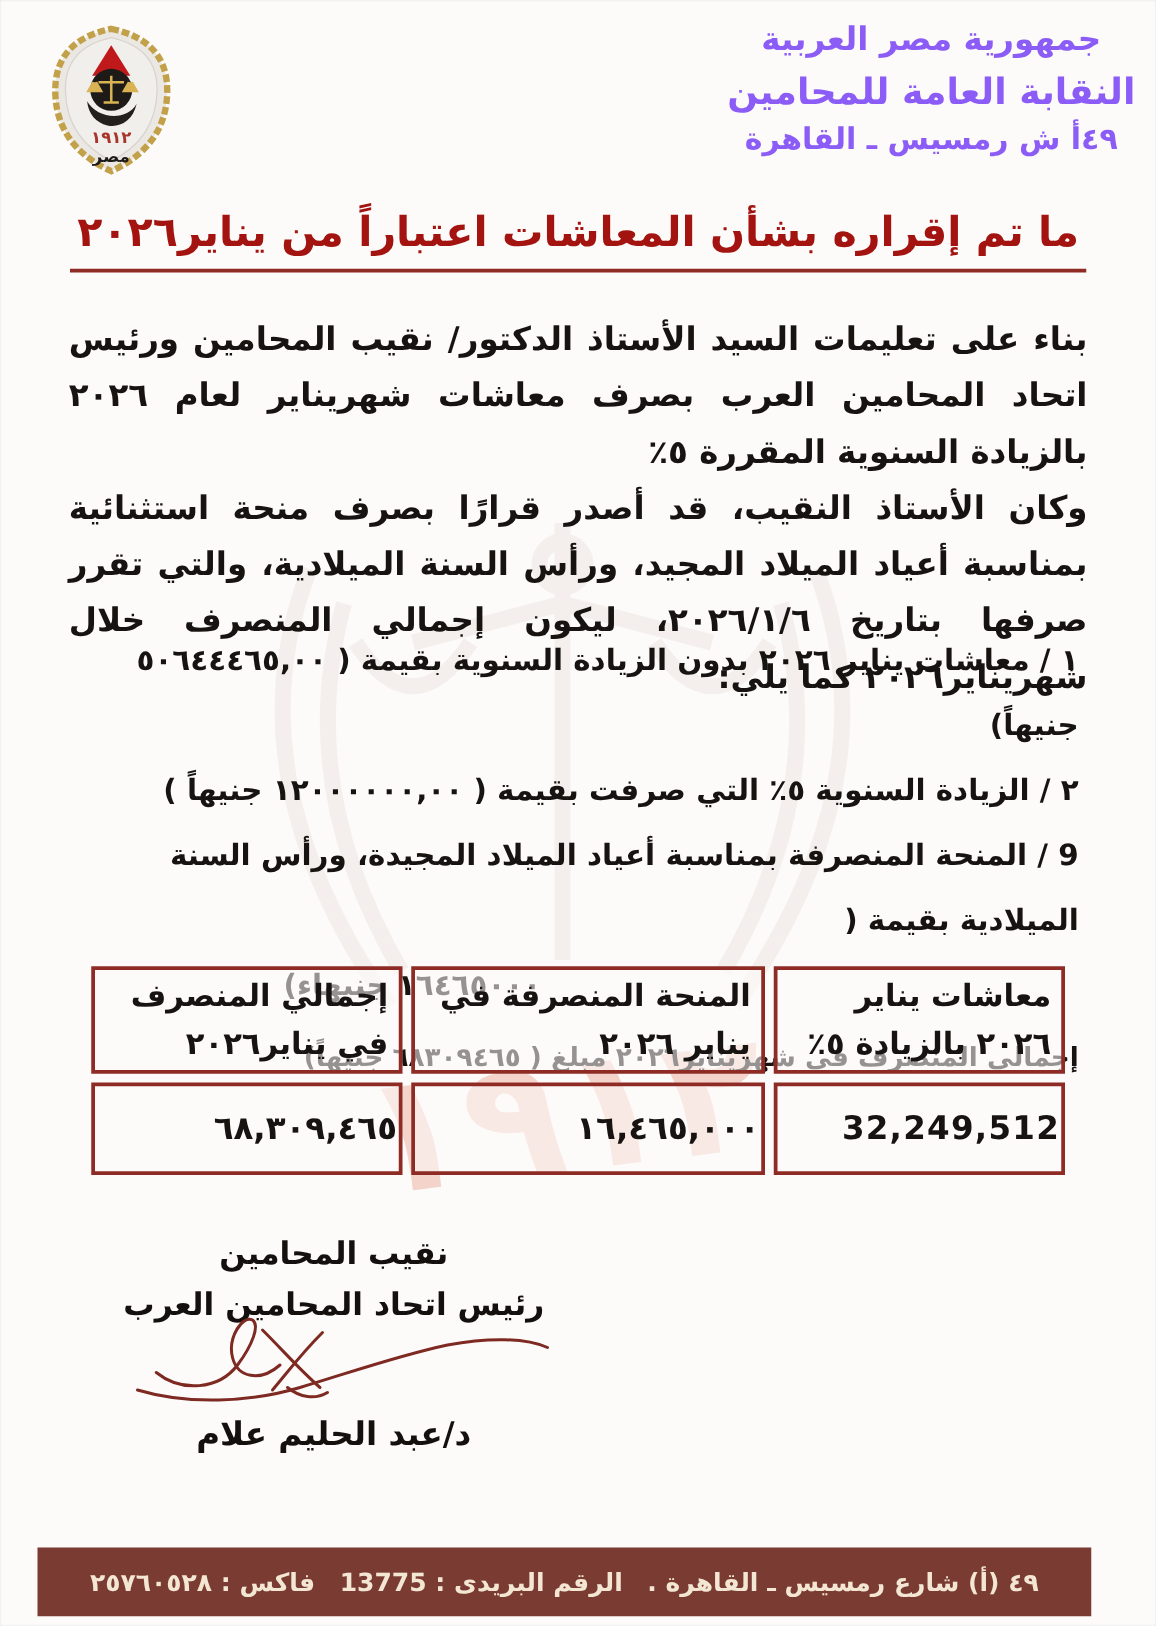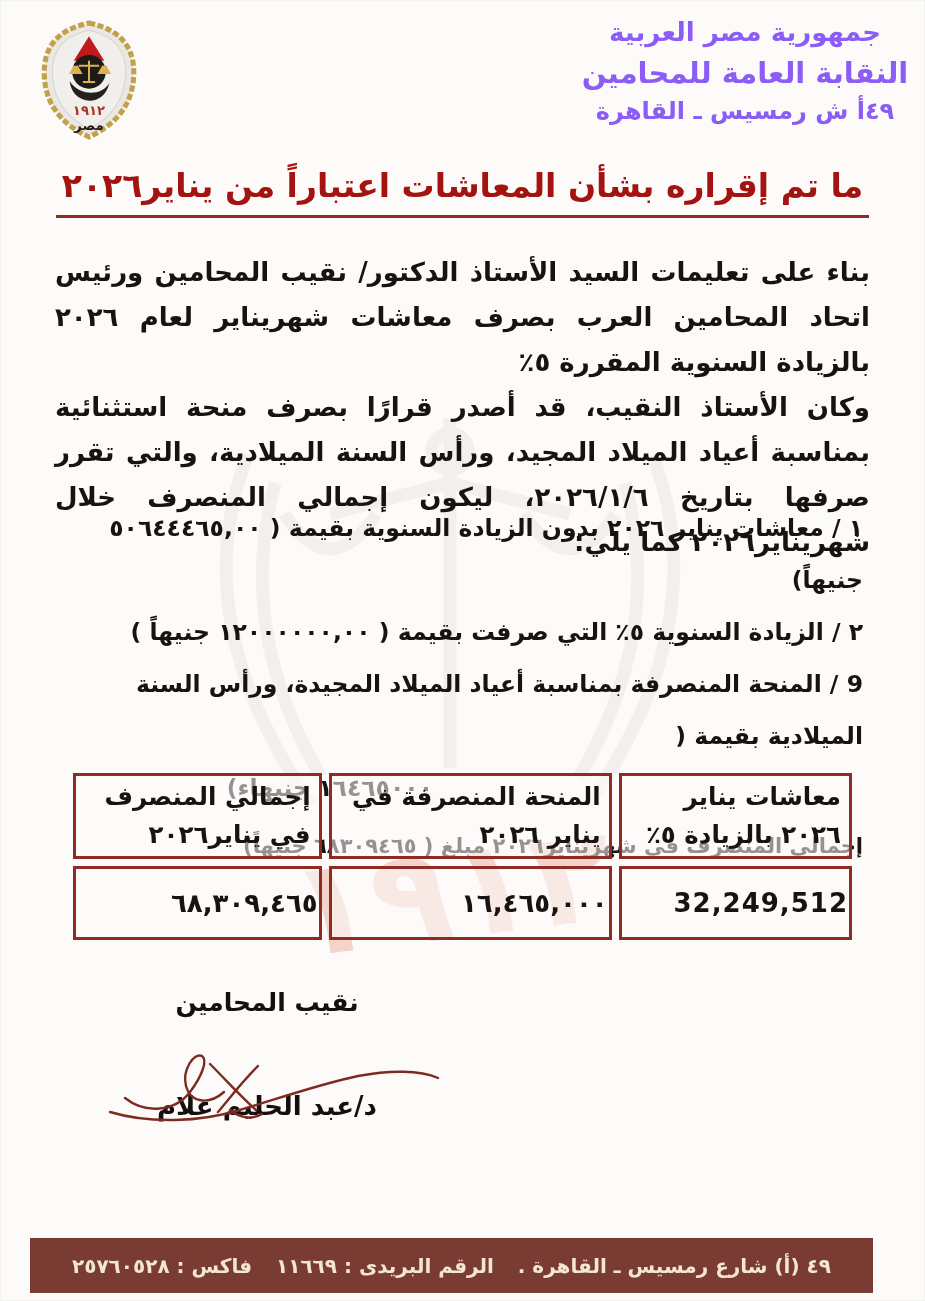--- a/index.html
+++ b/index.html
@@ -173,32 +173,33 @@
             <td class="val-cell">32,249,512</td>
             <td class="val-cell">١٦,٤٦٥,٠٠٠</td>
             <td class="val-cell">٦٨,٣٠٩,٤٦٥</td>
           </tr>
         </tbody>
       </table>
     </div>
 
     <div class="signature">
       <div>نقيب المحامين</div>
+      <div>رئيس اتحاد المحامين العرب</div>
       <svg class="signature-scribble" viewBox="0 0 360 110">
         <g fill="none" stroke="#7e2a23" stroke-width="2.4" stroke-linecap="round">
           <path d="M35,72 C55,88 85,86 100,66 C112,50 118,34 112,30 C104,26 92,44 96,60 C100,76 118,80 134,66"></path>
           <path d="M120,38 C138,56 150,70 166,84"></path>
           <path d="M168,40 C150,58 140,72 128,86"></path>
           <path d="M20,86 C60,98 110,96 150,84 C190,72 230,58 268,50 C300,44 330,44 348,52"></path>
           <path d="M140,84 C150,92 162,94 172,88"></path>
         </g>
       </svg>
       <div class="signer-name">د/عبد الحليم علام</div>
     </div>
 
     <div class="footer-bar">
       <span>٤٩ (أ) شارع رمسيس ـ القاهرة .</span>
-      <span>الرقم البريدى : ١١٦٦٩</span>
+      <span>الرقم البريدى : 13775</span>
       <span>فاكس : ٢٥٧٦٠٥٢٨</span>
     </div>
 
   </div>
 </div>
 
 </body></html>

